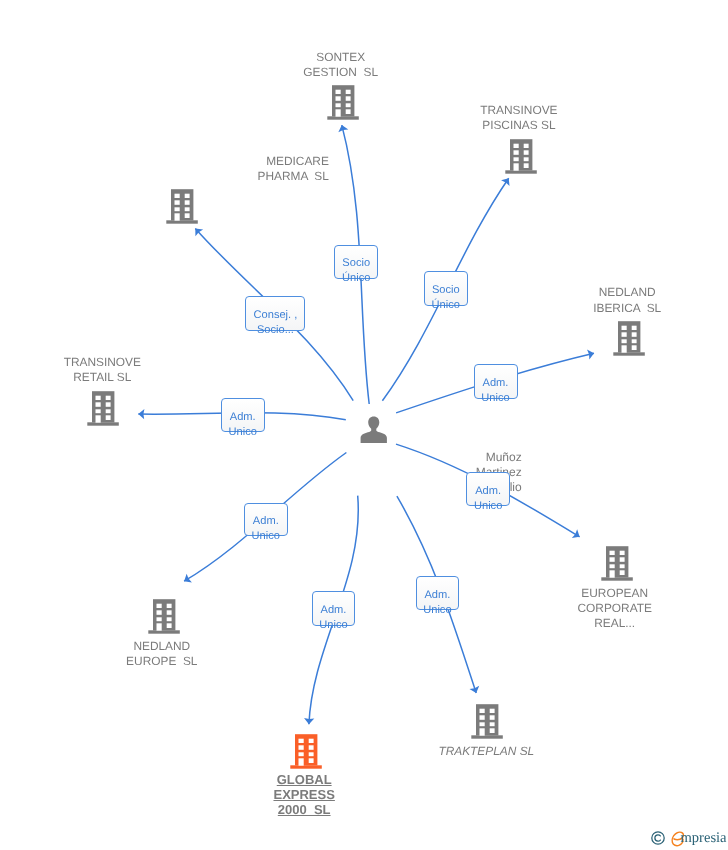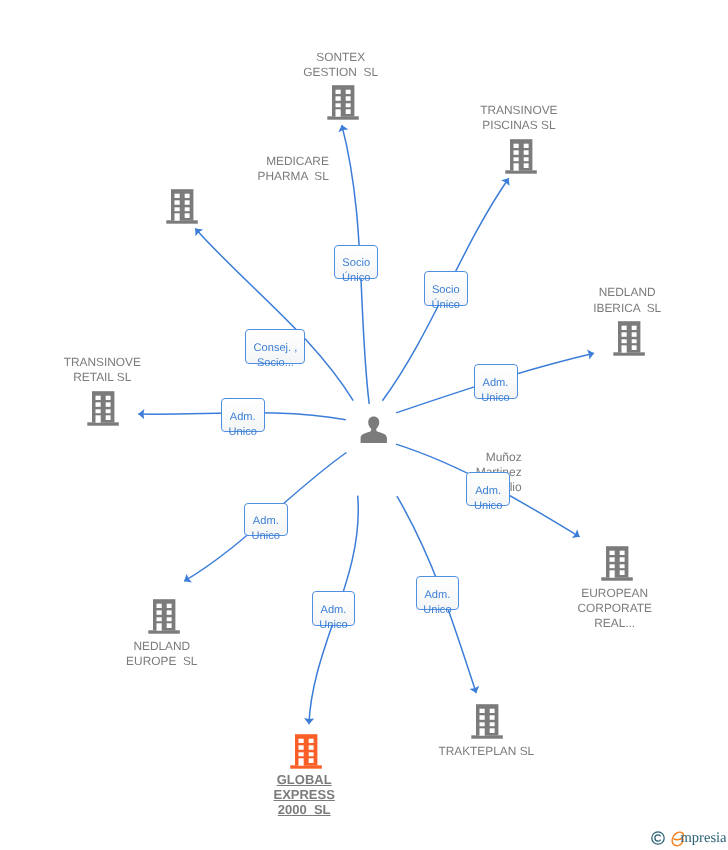--- a/index.html
+++ b/index.html
@@ -218,21 +218,21 @@
               <rect x="18.7" y="4.7" width="4.9" height="4.3"></rect>
               <rect x="8.5" y="11.3" width="5.2" height="4.5"></rect>
               <rect x="18.7" y="11.3" width="4.9" height="4.5"></rect>
               <rect x="8.5" y="18.3" width="5.2" height="3.9"></rect>
               <rect x="18.7" y="18.3" width="4.9" height="3.9"></rect>
               <rect x="8.5" y="24.3" width="5.2" height="7.4"></rect>
               <rect x="18.7" y="24.3" width="4.9" height="4.7"></rect>
             </g>
           </svg>
         </div>
-        <div class="label" style="position: absolute; left: 336.3px; top: 743.5px; width: 300px; text-align: center; font-size: 11.9px; line-height: 15.2px;">TRAKTEPLAN SL</div>
+        <div class="label" style="position: absolute; left: 336.3px; top: 743.5px; width: 300px; text-align: center; font-size: 11.9px; line-height: 15.2px; font-style: italic;">TRAKTEPLAN SL</div>
       </div>
       <div class="node bold" style="left: 0px; top: 0px; width: 0px; height: 0px;">
         <div style="position: absolute; left: 290.3px; top: 734.1px;">
           <svg class="ico" width="32" height="35" viewBox="0 0 32 35">
             <path fill="#fa5f28" d="M5.0 0.2h22.4v31.3H5.0z"></path>
             <path fill="#fa5f28" d="M0.3 31.3h31.5v3.4H0.3z"></path>
             <g fill="#ffffff">
               <rect x="8.5" y="4.7" width="5.2" height="4.3"></rect>
               <rect x="18.7" y="4.7" width="4.9" height="4.3"></rect>
               <rect x="8.5" y="11.3" width="5.2" height="4.5"></rect>
@@ -257,21 +257,21 @@
         <div class="label center" style="position: absolute; left: 221.7px; top: 450.4px; width: 300px; text-align: right; font-size: 12px; line-height: 14.8px;">Muñoz
 Martinez
 Emilio</div>
       </div>
     </div>
   <div id="tags">
       <div class="tag" style="left: 334.4px; top: 244.9px; width: 43.7px; height: 34.1px;">Socio
 Único</div>
       <div class="tag" style="left: 423.9px; top: 271.4px; width: 43.8px; height: 34.6px;">Socio
 Único</div>
-      <div class="tag" style="left: 245.4px; top: 296.4px; width: 60.1px; height: 34.6px; margin-top: 33px;">Consej. ,
+      <div class="tag" style="left: 245.4px; top: 296.4px; width: 60.1px; height: 34.6px;">Consej. ,
 Socio...</div>
       <div class="tag" style="left: 473.5px; top: 364.1px; width: 44px; height: 34.9px;">Adm.
 Unico</div>
       <div class="tag" style="left: 220.6px; top: 398.4px; width: 44.2px; height: 34.1px;">Adm.
 Unico</div>
       <div class="tag" style="left: 466.1px; top: 472.4px; width: 44.1px; height: 34px;">Adm.
 Unico</div>
       <div class="tag" style="left: 243.9px; top: 502.6px; width: 43.8px; height: 33.9px;">Adm.
 Unico</div>
       <div class="tag" style="left: 415.5px; top: 575.9px; width: 43.8px; height: 34.5px;">Adm.

